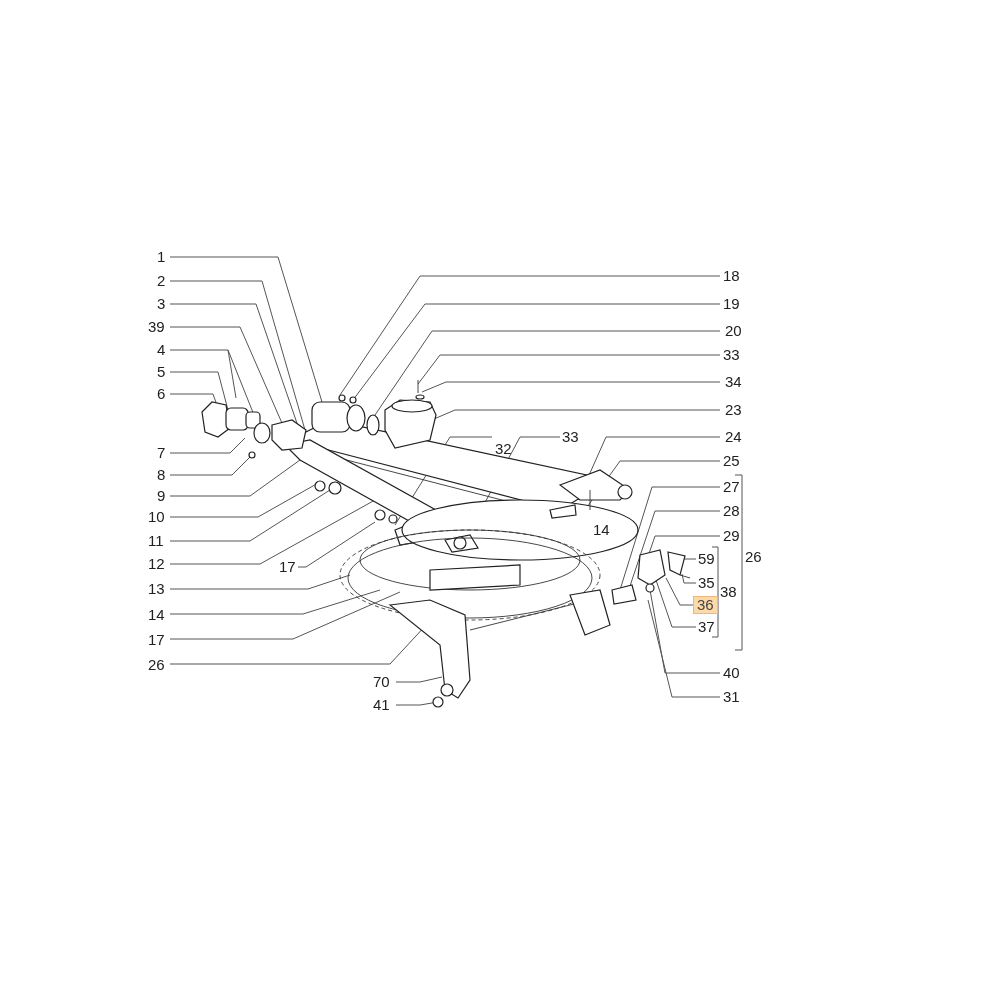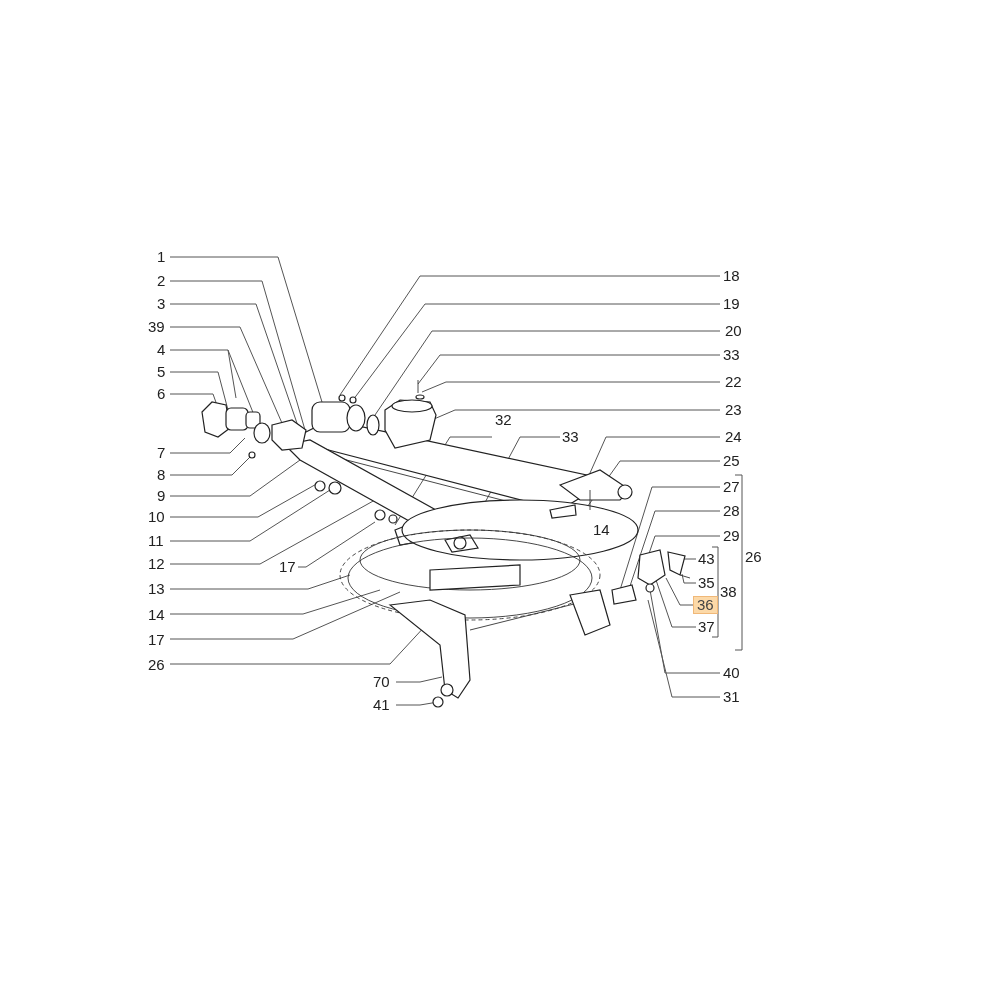--- a/index.html
+++ b/index.html
@@ -147,36 +147,36 @@
 <div class="lbl" style="left:148px;top:533px">11</div>
 <div class="lbl" style="left:148px;top:556px">12</div>
 <div class="lbl" style="left:148px;top:581px">13</div>
 <div class="lbl" style="left:148px;top:607px">14</div>
 <div class="lbl" style="left:148px;top:632px">17</div>
 <div class="lbl" style="left:148px;top:657px">26</div>
 
 <div class="lbl" style="left:279px;top:559px">17</div>
 <div class="lbl" style="left:373px;top:674px">70</div>
 <div class="lbl" style="left:373px;top:697px">41</div>
-<div class="lbl" style="left:495px;top:412px">32</div>
+<div class="lbl" style="left:495px;top:441px">32</div>
 <div class="lbl" style="left:562px;top:429px">33</div>
 <div class="lbl" style="left:593px;top:522px">14</div>
 
 <div class="lbl" style="left:723px;top:268px">18</div>
 <div class="lbl" style="left:723px;top:296px">19</div>
 <div class="lbl" style="left:725px;top:323px">20</div>
 <div class="lbl" style="left:723px;top:347px">33</div>
-<div class="lbl" style="left:725px;top:374px">22</div>
+<div class="lbl" style="left:725px;top:374px">34</div>
 <div class="lbl" style="left:725px;top:402px">23</div>
 <div class="lbl" style="left:725px;top:429px">24</div>
 <div class="lbl" style="left:723px;top:453px">25</div>
 <div class="lbl" style="left:723px;top:479px">27</div>
 <div class="lbl" style="left:723px;top:503px">28</div>
 <div class="lbl" style="left:723px;top:528px">29</div>
-<div class="lbl" style="left:698px;top:551px">43</div>
+<div class="lbl" style="left:698px;top:551px">59</div>
 <div class="lbl" style="left:698px;top:575px">35</div>
 <div class="lbl hl" style="left:693px;top:596px">36</div>
 <div class="lbl" style="left:698px;top:619px">37</div>
 <div class="lbl" style="left:720px;top:584px">38</div>
 <div class="lbl" style="left:745px;top:549px">26</div>
 <div class="lbl" style="left:723px;top:665px">40</div>
 <div class="lbl" style="left:723px;top:689px">31</div>
 </div>
 
 </body></html>

